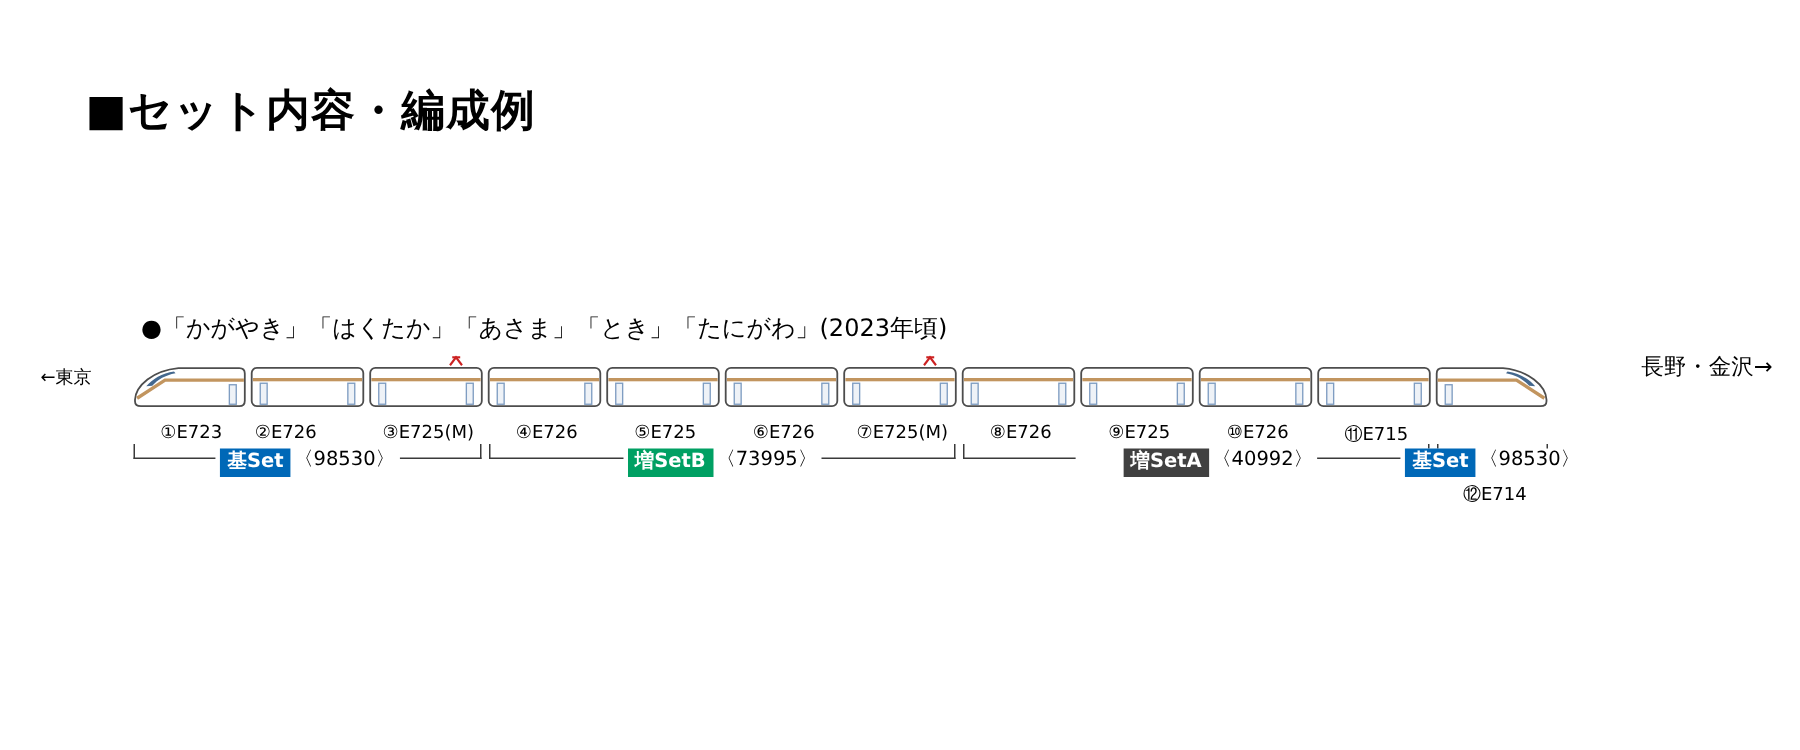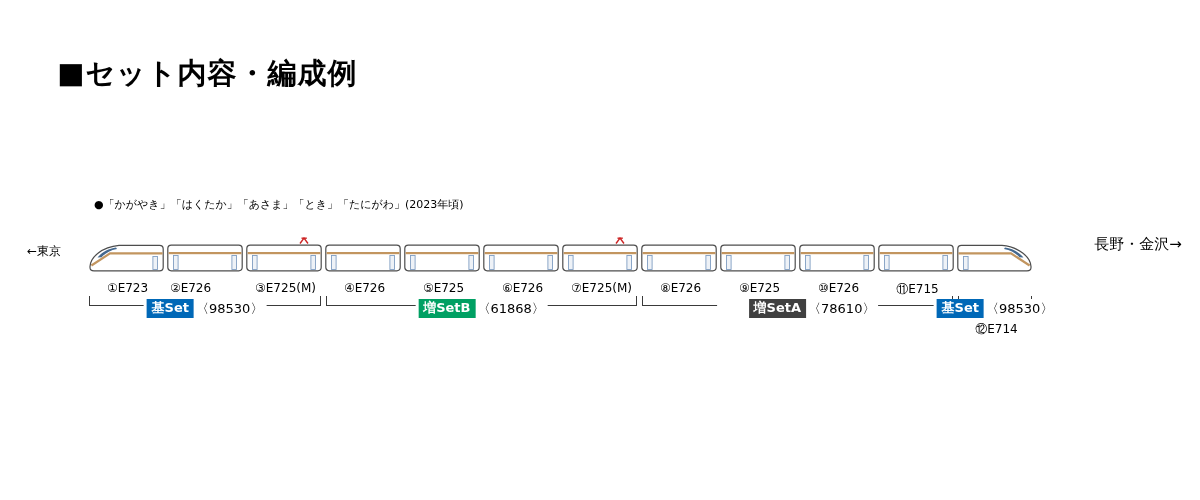--- a/index.html
+++ b/index.html
@@ -18,22 +18,22 @@
     left: 57px;
     top: 54px;
     font-size: 29px;
     font-weight: 800;
     letter-spacing: 1px;
     white-space: nowrap;
   }
   .note {
     position: absolute;
     left: 94px;
-    top: 197px;
-    font-size: 11px;
+    top: 209px;
+    font-size: 16px;
     white-space: nowrap;
   }
   .dir-left {
     position: absolute;
     left: 27px;
     top: 243px;
     font-size: 12px;
     white-space: nowrap;
   }
   .dir-right {
@@ -73,21 +73,21 @@
     height: 10px;
     border-left: 1px solid #3a3a3a;
     border-right: 1px solid #3a3a3a;
     border-bottom: 1px solid #3a3a3a;
   }
   .set-label {
     position: absolute;
     top: 299px;
     transform: translateX(-50%);
     display: flex;
-    align-items: flex-end;
+    align-items: flex-start;
     font-size: 13px;
     background: #ffffff;
     padding: 0 3px;
     white-space: nowrap;
     line-height: 1.3;
   }
   .set-chip {
     color: #ffffff;
     font-weight: 700;
     padding: 1px 5px;
@@ -235,26 +235,26 @@
     </div>
   <div class="layer" id="brackets">
       <div class="bracket" style="left: 89px; width: 232px;"></div>
       <div class="set-label" style="left: 205px;">
         <span class="set-chip" style="background: rgb(0, 104, 183);">基Set</span>
         <span class="set-code">〈98530〉</span>
       </div>
       <div class="bracket" style="left: 326px; width: 311px;"></div>
       <div class="set-label" style="left: 481.5px;">
         <span class="set-chip" style="background: rgb(0, 160, 99);">増SetB</span>
-        <span class="set-code">〈61868〉</span>
+        <span class="set-code">〈73995〉</span>
       </div>
       <div class="bracket" style="left: 642px; width: 311px;"></div>
       <div class="set-label" style="left: 797.5px;">
         <span class="set-chip" style="background: #404040; margin-left: 29px;">増SetA</span>
-        <span class="set-code">〈78610〉</span>
+        <span class="set-code">〈40992〉</span>
       </div>
       <div class="bracket" style="left: 958px; width: 74px;"></div>
       <div class="set-label" style="left: 995px;">
         <span class="set-chip" style="background: rgb(0, 104, 183);">基Set</span>
         <span class="set-code">〈98530〉</span>
       </div>
     </div>
 
 </div>
 

